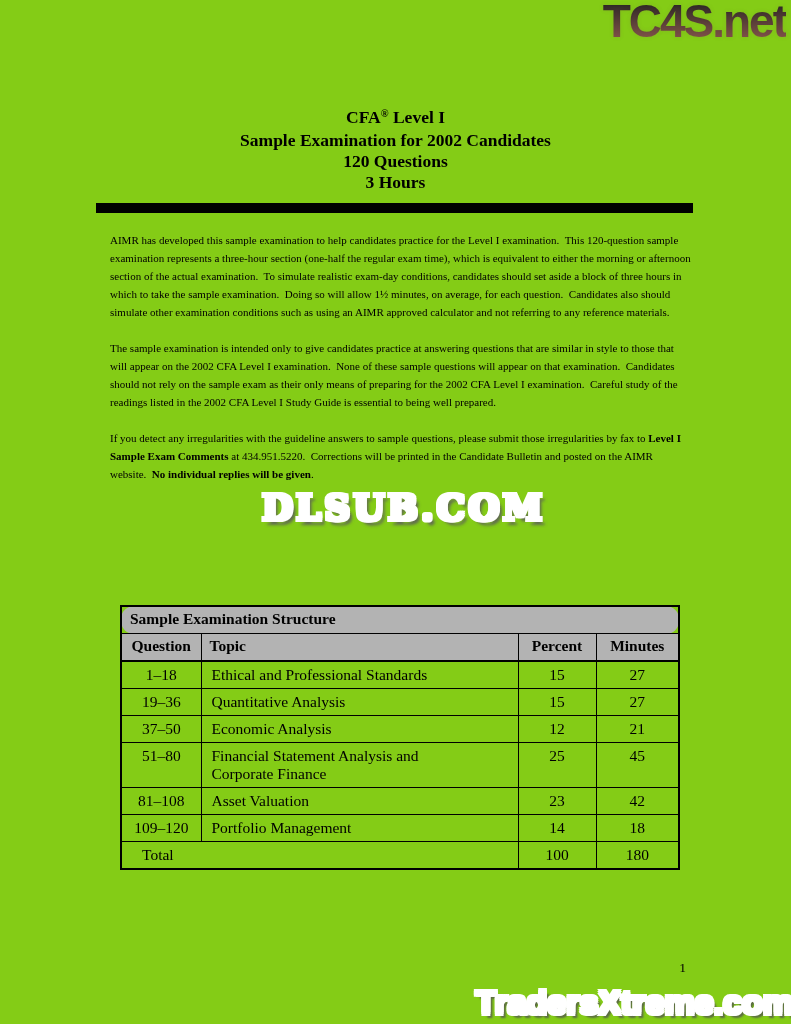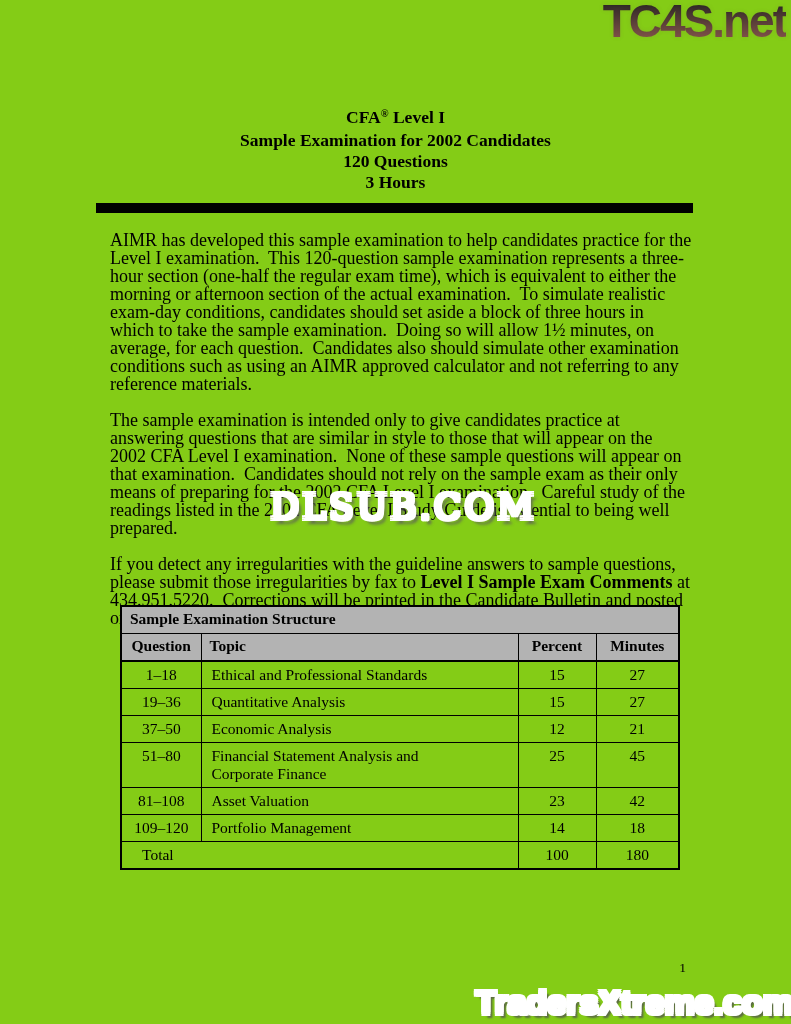--- a/index.html
+++ b/index.html
@@ -22,48 +22,48 @@
   .title-block {
     position:absolute; top:107px; left:0; width:100%;
     text-align:center; font-weight:bold; font-size:17.5px; line-height:21px;
   }
   .title-block .reg { font-size:10.5px; position:relative; top:-6px; }
 
   
   .rule { position:absolute; left:96px; top:203px; width:597px; height:10px; background:var(--bar-black); }
 
   
-  .content { position:absolute; left:110px; top:231px; width:582px; font-size:18px; line-height:18px; }
+  .content { position:absolute; left:110px; top:231px; width:582px; font-size:11px; line-height:18px; }
   .content p { margin:0 0 18px 0; white-space:pre-wrap; }
   .content .b { font-weight:bold; }
   .content .i { }
 
   
   .stamp {
     position:absolute; top:486px; left:calc(50% + 8px); transform:translateX(-50%);
-    font-family:"DejaVu Serif", serif; font-weight:normal; font-size:36px; letter-spacing:3px;
+    font-family:"DejaVu Serif", serif; font-weight:bold; font-size:36px; letter-spacing:3px;
     background:linear-gradient(180deg,#e05a50 0%, var(--stamp-red) 34%, #efa49b 46%, #b01e24 56%, #98141a 100%);
     -webkit-background-clip:text; background-clip:text; color:transparent;
     text-shadow:
       -2px 0 0 #fff, 2px 0 0 #fff, 0 -2px 0 #fff, 0 2px 0 #fff,
       -2px -2px 0 #fff, 2px -2px 0 #fff, -2px 2px 0 #fff, 2px 2px 0 #fff,
       4px 5px 3px rgba(90,90,90,0.85);
     white-space:nowrap;
   }
 
   
   .exam-table {
     position:absolute; left:120px; top:605px; width:558px;
     border-collapse:collapse; table-layout:fixed; font-size:15.5px;
     border:2px solid #000;
   }
   .exam-table th, .exam-table td { border:1px solid #000; vertical-align:top; }
   .exam-table .tbl-title {
     background:var(--table-header-gray); text-align:left; font-weight:bold;
-    padding:3px 8px; height:20px;
+    padding:3px 8px; height:20px;border-radius:13px;
   }
   .exam-table thead .hdr th { background:var(--table-header-gray); font-weight:bold; padding:3px 8px; height:20px; }
   .exam-table thead { border-bottom:2px solid #000; }
   .exam-table th.col-t { text-align:left; }
   .exam-table td { padding:4px 6px; height:18px; }
   .exam-table td.c, .exam-table th.col-q, .exam-table th.col-p, .exam-table th.col-m { text-align:center; }
   .exam-table td.t { text-align:left; padding-left:10px; white-space:pre-line;margin-top:48px; }
   .exam-table tfoot td { border-top:1px solid #000; }
   .exam-table .total-label { padding-left:20px; }
 

